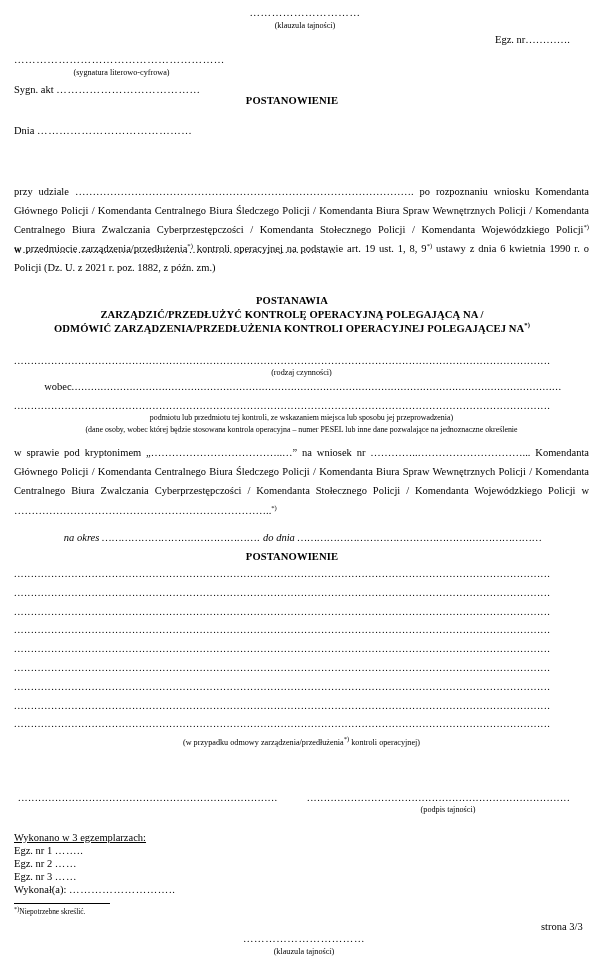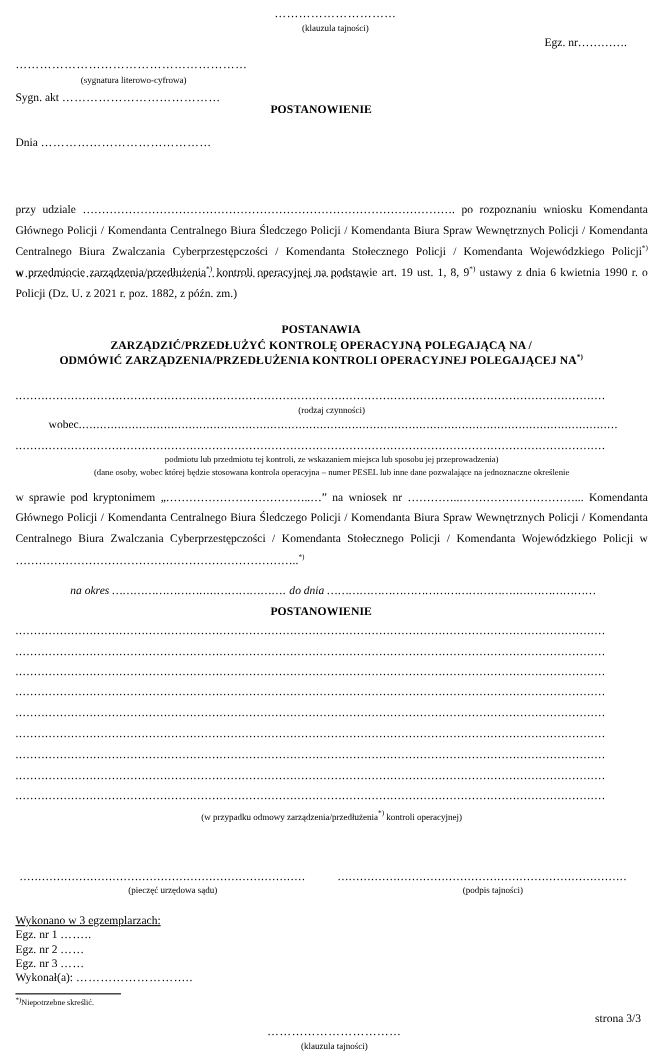--- a/index.html
+++ b/index.html
@@ -171,21 +171,20 @@
       <div class="dotline" style="position: absolute; left: 0px; top: 112.8px; width: 575px;">...............................................................................................................................................................</div>
       <div class="dotline" style="position: absolute; left: 0px; top: 131.6px; width: 575px;">...............................................................................................................................................................</div>
       <div class="dotline" style="position: absolute; left: 0px; top: 150.4px; width: 575px;">...............................................................................................................................................................</div>
     </div>
 
   <div class="caption" style="left:14px; top:738px; width:575px;">
     <span>(w przypadku odmowy zarządzenia/przedłużenia</span><span class="sup">*)</span><span> kontroli operacyjnej)</span>
   </div>
 
   <div class="dotline" style="left:18px; top:792px; width:278px;">.............................................................................</div>
-  <div class="caption" style="left:18px; top:805px; width:278px;">(pieczęć urzędowa sądu)</div>
 
   <div class="dotline" style="left:307px; top:792px; width:282px;">..............................................................................</div>
   <div class="caption" style="left:307px; top:805px; width:282px;">(podpis tajności)</div>
 
   <div class="t underline" style="left:14px; top:833px;">Wykonano w 3 egzemplarzach:</div>
 
   <div class="t" style="left:14px; top:846px;">
     <span>Egz. nr 1</span>
     <span class="dots">……..</span>
   </div>

